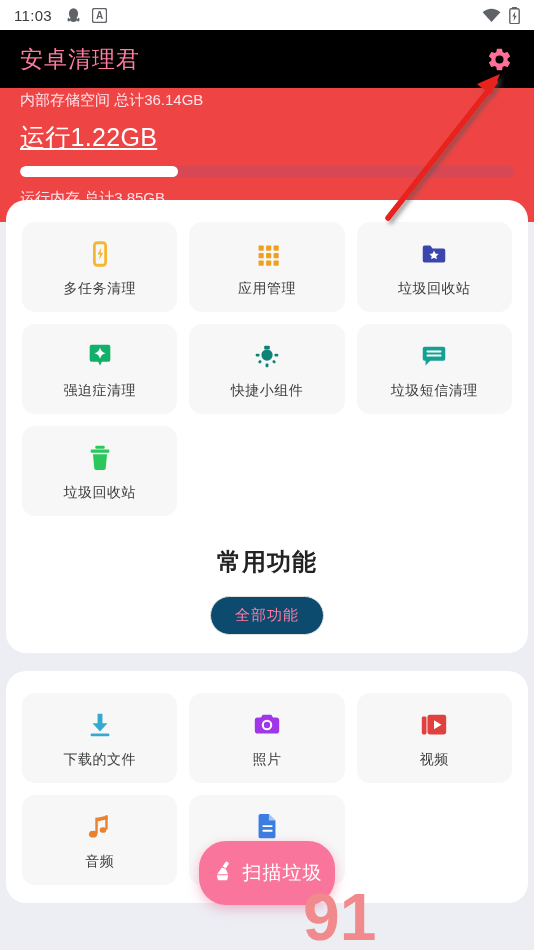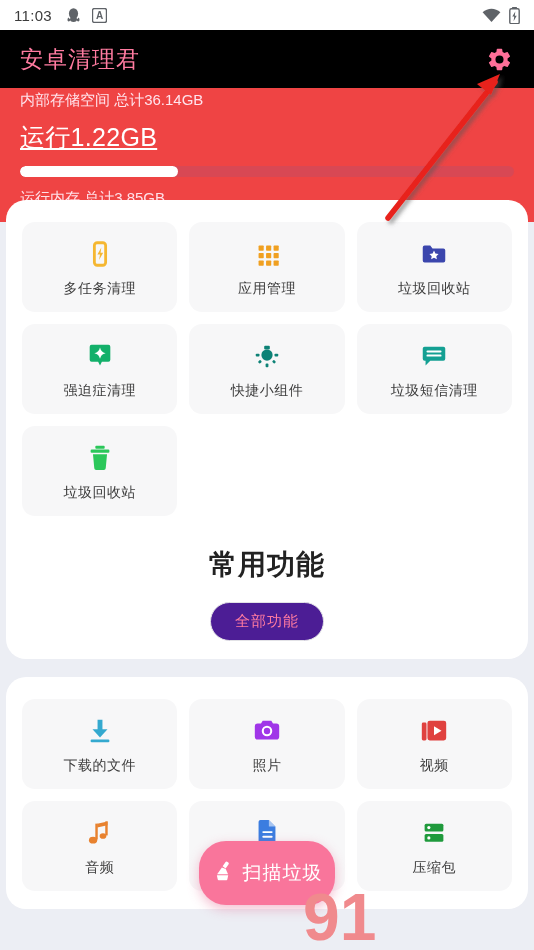--- a/index.html
+++ b/index.html
@@ -80,30 +80,30 @@
     background:#f7f7f8;
     border-radius:13px;
     display:flex; flex-direction:column;
     align-items:center; justify-content:center;
     cursor:pointer;
   }
   .tile-icon { height:34px; display:flex; align-items:center; justify-content:center; }
   .tile-label { font-size:14px; color:#3d3d3d; margin-top:9px; letter-spacing:.5px; }
 
   .section-title {
-    text-align:center; font-size:28px; color:#222;
+    text-align:center; font-size:24px; color:#222;
     margin-top:30px; letter-spacing:1px; font-weight:bold;
   }
   .all-fn-wrap { display:flex; justify-content:center; margin-top:18px; }
   .all-fn-btn {
     border:1px solid #e2e2e6;
     border-radius:20px;
     padding:9px 24px;
     font-size:15px; color:#ff7ba0;
-    background:#4c1d95; cursor:pointer;
+    background:#0c4a6e; cursor:pointer;
     letter-spacing:1px;
   }
 
   
   .fab {
     position:absolute;
     left:199px; top:841px;
     width:136px; height:64px;
     background:#f9759b;
     border-radius:27px;
@@ -313,31 +313,20 @@
         <div class="tile">
           <div class="tile-icon">
             <svg width="30" height="30" viewBox="0 0 32 32">
               <path d="M7 4 a2 2 0 0 1 2-2 h9 l7 7 v17 a2 2 0 0 1-2 2 H9 a2 2 0 0 1-2-2 z" fill="#3b7de0"></path>
               <path d="M18 2 l7 7 h-7 z" fill="#ffffff" opacity="0.55"></path>
               <rect x="11" y="14" width="11" height="2" rx="1" fill="#ffffff"></rect>
               <rect x="11" y="19" width="11" height="2" rx="1" fill="#ffffff"></rect>
             </svg>
           </div>
           <div class="tile-label">文档</div>
-        </div>
-        <div class="tile">
-          <div class="tile-icon">
-            <svg width="30" height="30" viewBox="0 0 32 32">
-              <rect x="6" y="6" width="20" height="8.4" rx="1.6" fill="#1f9a3c"></rect>
-              <rect x="6" y="17" width="20" height="8.4" rx="1.6" fill="#1f9a3c"></rect>
-              <circle cx="10.5" cy="10.2" r="1.7" fill="#ffffff"></circle>
-              <circle cx="10.5" cy="21.2" r="1.7" fill="#ffffff"></circle>
-            </svg>
-          </div>
-          <div class="tile-label">压缩包</div>
         </div>
       </div>
   </div>
 
 </div>
 
 <div class="fab">
   <span>
     <svg width="22" height="22" viewBox="0 0 24 24" fill="#ffffff">
       <path d="M14.8 2.2 L11.6 6.9 l3.3 2.3 l3.2-4.7 a1.2 1.2 0 0 0-.3-1.7l-1.3-.9a1.2 1.2 0 0 0-1.7.3z"></path>

